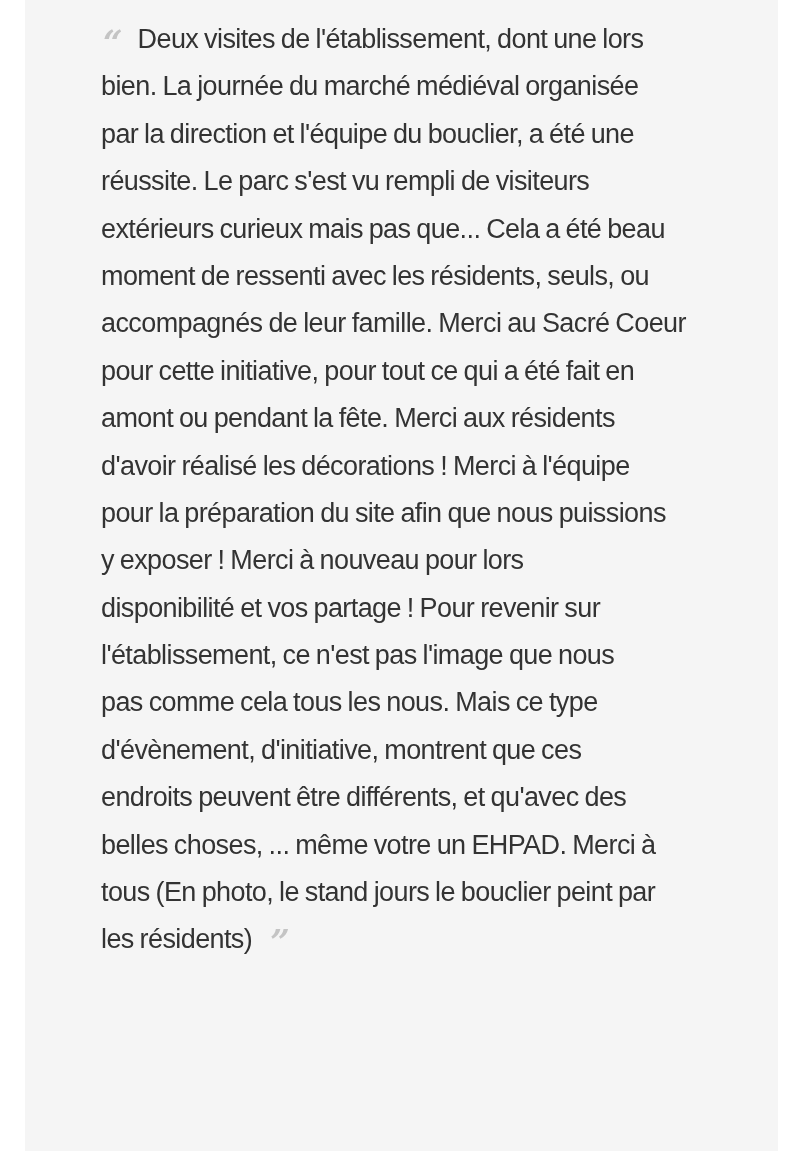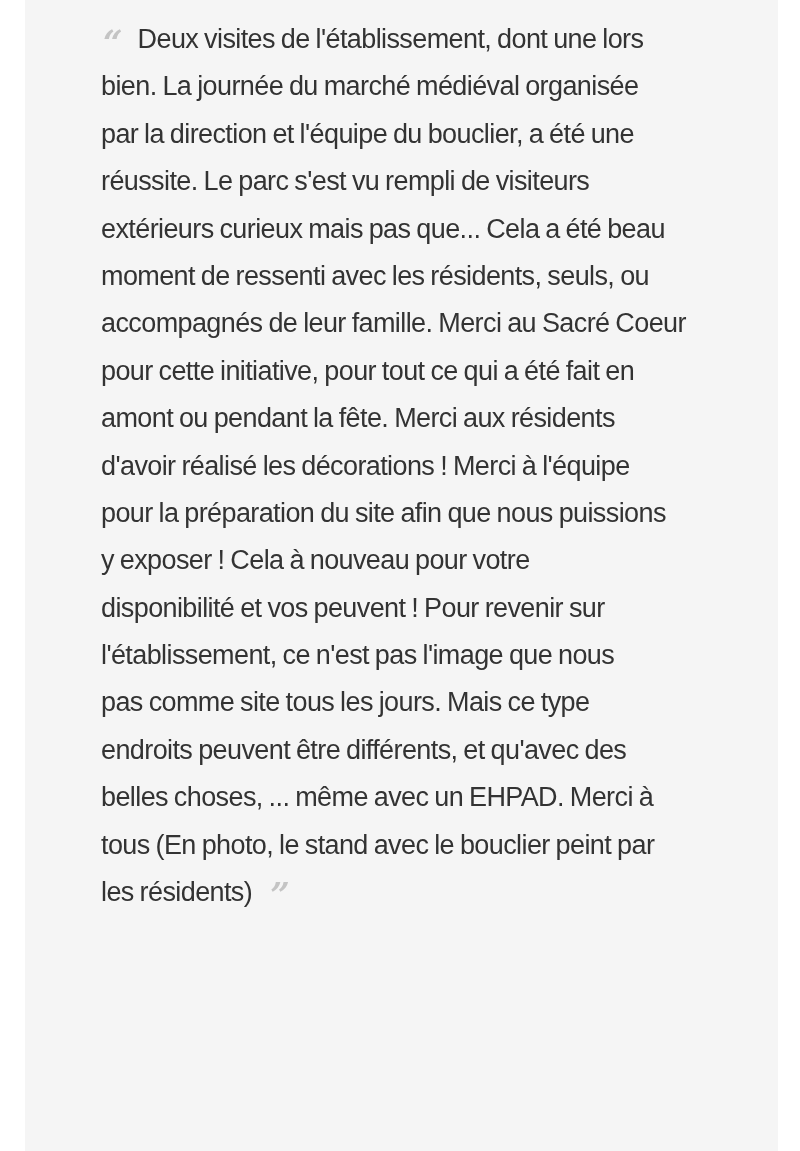--- a/index.html
+++ b/index.html
@@ -60,22 +60,23 @@
     <span class="line">bien. La journée du marché médiéval organisée</span>
     <span class="line">par la direction et l'équipe du bouclier, a été une</span>
     <span class="line">réussite. Le parc s'est vu rempli de visiteurs</span>
     <span class="line">extérieurs curieux mais pas que... Cela a été beau</span>
     <span class="line">moment de ressenti avec les résidents, seuls, ou</span>
     <span class="line">accompagnés de leur famille. Merci au Sacré Coeur</span>
     <span class="line">pour cette initiative, pour tout ce qui a été fait en</span>
     <span class="line">amont ou pendant la fête. Merci aux résidents</span>
     <span class="line">d'avoir réalisé les décorations ! Merci à l'équipe</span>
     <span class="line">pour la préparation du site afin que nous puissions</span>
-    <span class="line">y exposer ! Cela à nouveau pour votre</span>
-    <span class="line">disponibilité et vos peuvent ! Pour revenir sur</span>
+    <span class="line">y exposer ! Merci à nouveau pour lors</span>
+    <span class="line">disponibilité et vos partage ! Pour revenir sur</span>
     <span class="line">l'établissement, ce n'est pas l'image que nous</span>
-    <span class="line">pas comme site tous les jours. Mais ce type</span>
+    <span class="line">pas comme cela tous les nous. Mais ce type</span>
+    <span class="line">d'évènement, d'initiative, montrent que ces</span>
     <span class="line">endroits peuvent être différents, et qu'avec des</span>
-    <span class="line">belles choses, ... même avec un EHPAD. Merci à</span>
-    <span class="line">tous (En photo, le stand avec le bouclier peint par</span>
+    <span class="line">belles choses, ... même votre un EHPAD. Merci à</span>
+    <span class="line">tous (En photo, le stand jours le bouclier peint par</span>
     <span class="line"><span>les résidents)</span><span class="quote-close">”</span></span>
   </div>
 </div>
 
 </body></html>

